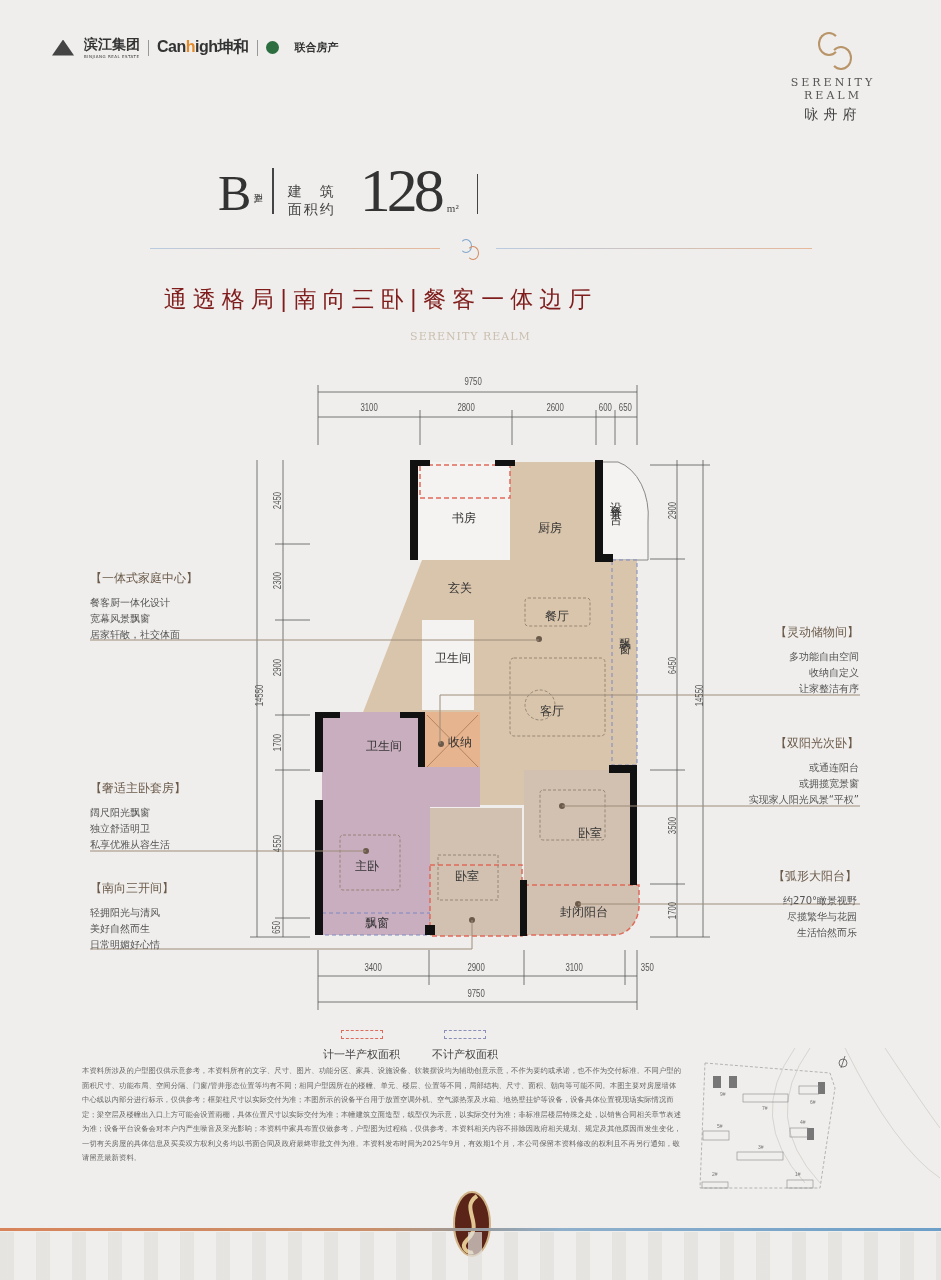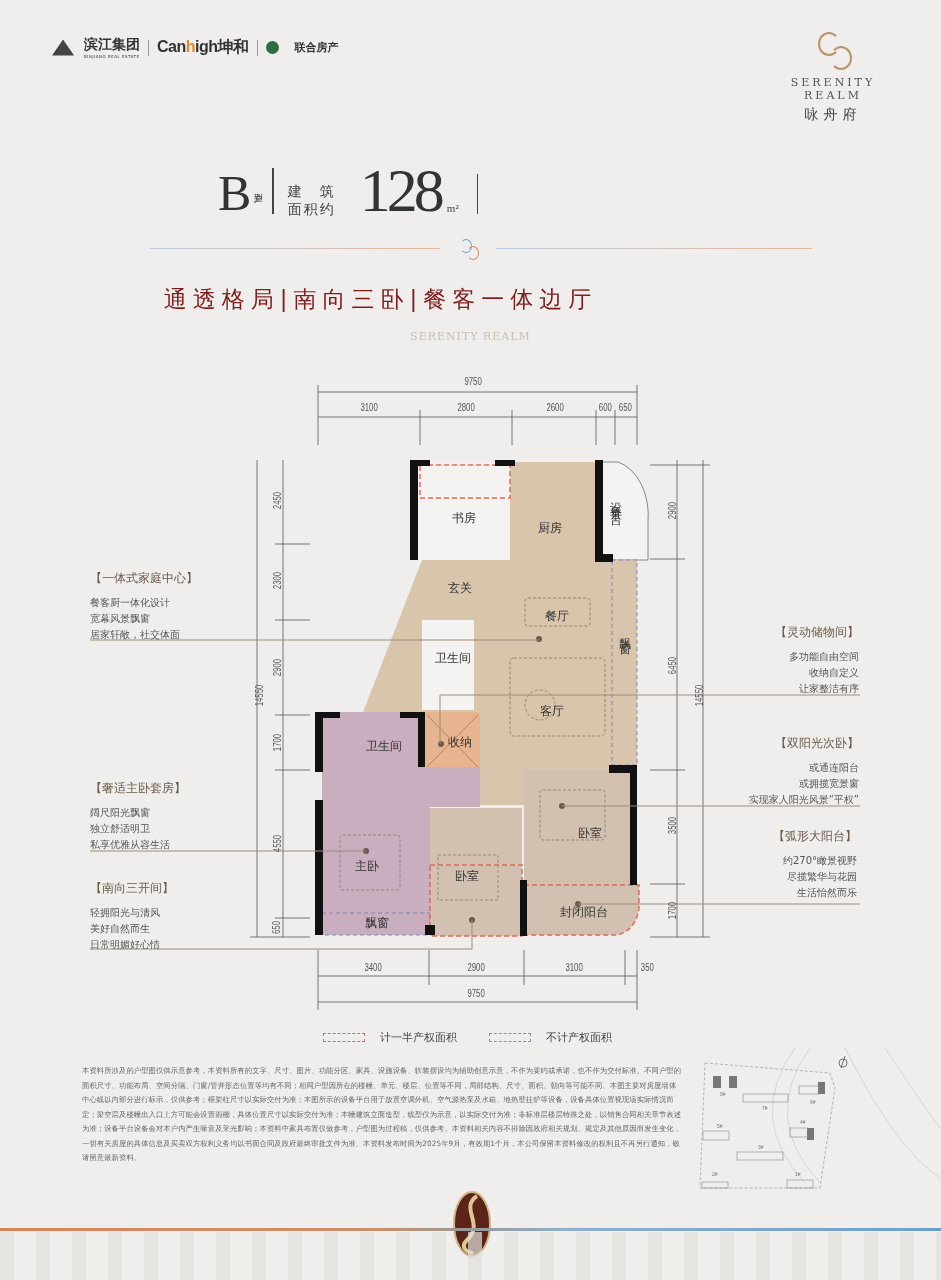--- a/index.html
+++ b/index.html
@@ -45,21 +45,21 @@
   .dim { font-family: "Liberation Sans", sans-serif; font-size: 10px; color: #555; transform: scaleX(0.78); transform-origin: center; }
   .dimv { font-family: "Liberation Sans", sans-serif; font-size: 10px; color: #555; transform: rotate(-90deg) scaleX(0.78); transform-origin: center; white-space: nowrap; }
   svg.plan { position: absolute; left: 0; top: 0; }
   .room { font-size: 12px; color: #333; }
   .room-v { font-size: 12px; color: #333; writing-mode: vertical-rl; letter-spacing: 4px; }
   
   .callout h4 { font-size: 12px; font-weight: normal; color: #6b5a4a; margin-bottom: 8px; }
   .callout p { font-size: 10px; color: #555; line-height: 16px; }
   .callout.right { text-align: right; }
   .legend { top: 1030px; left: 323px; display: flex; gap: 32px; font-size: 11px; color: #444; }
-  .legend .item { display: flex; align-items: center; gap: 15px; }
+  .legend .item { display: flex; align-items: center; gap: 8px; flex-direction: column; }
   .legend .box { width: 42px; height: 9px; border: 1.5px dashed; }
   .disclaimer { left: 82px; top: 1064px; width: 600px; font-size: 7.3px; line-height: 14.5px; color: #666; letter-spacing: 0.1px; }
   .siteplan { left: 695px; top: 1048px; width: 245px; height: 142px; }
   .footer-line { top: 1228px; height: 3px; left: 0; width: 941px; background: linear-gradient(90deg, #d8845a 0%, #c9906b 40%, #999 50%, #8fb0cc 60%, #6c9fc8 100%); }
   .footer-pattern { top: 1232px; left: 0; width: 941px; height: 48px; background: repeating-linear-gradient(90deg, #e2e0dd 0 14px, transparent 14px 36px); opacity: 0.7; }
   .footer-emblem { left: 447px; top: 1186px; width: 50px; height: 90px; }
 </style>
 </head>
 <body>
 
@@ -286,21 +286,21 @@
   <p>多功能自由空间</p>
   <p>收纳自定义</p>
   <p>让家整洁有序</p>
 </div>
 <div class="abs callout right" style="right:82px;top:735px;">
   <h4>【双阳光次卧】</h4>
   <p>或通连阳台</p>
   <p>或拥揽宽景窗</p>
   <p>实现家人阳光风景“平权”</p>
 </div>
-<div class="abs callout right" style="right:84px;top:828px;">
+<div class="abs callout right" style="right:84px;top:868px;">
   <h4>【弧形大阳台】</h4>
   <p>约270°瞰景视野</p>
   <p>尽揽繁华与花园</p>
   <p>生活怡然而乐</p>
 </div>
 
 <div class="abs legend">
   <div class="item">
     <span class="box" style="border-color:#e06a5a;"></span>
     <span>计一半产权面积</span>

